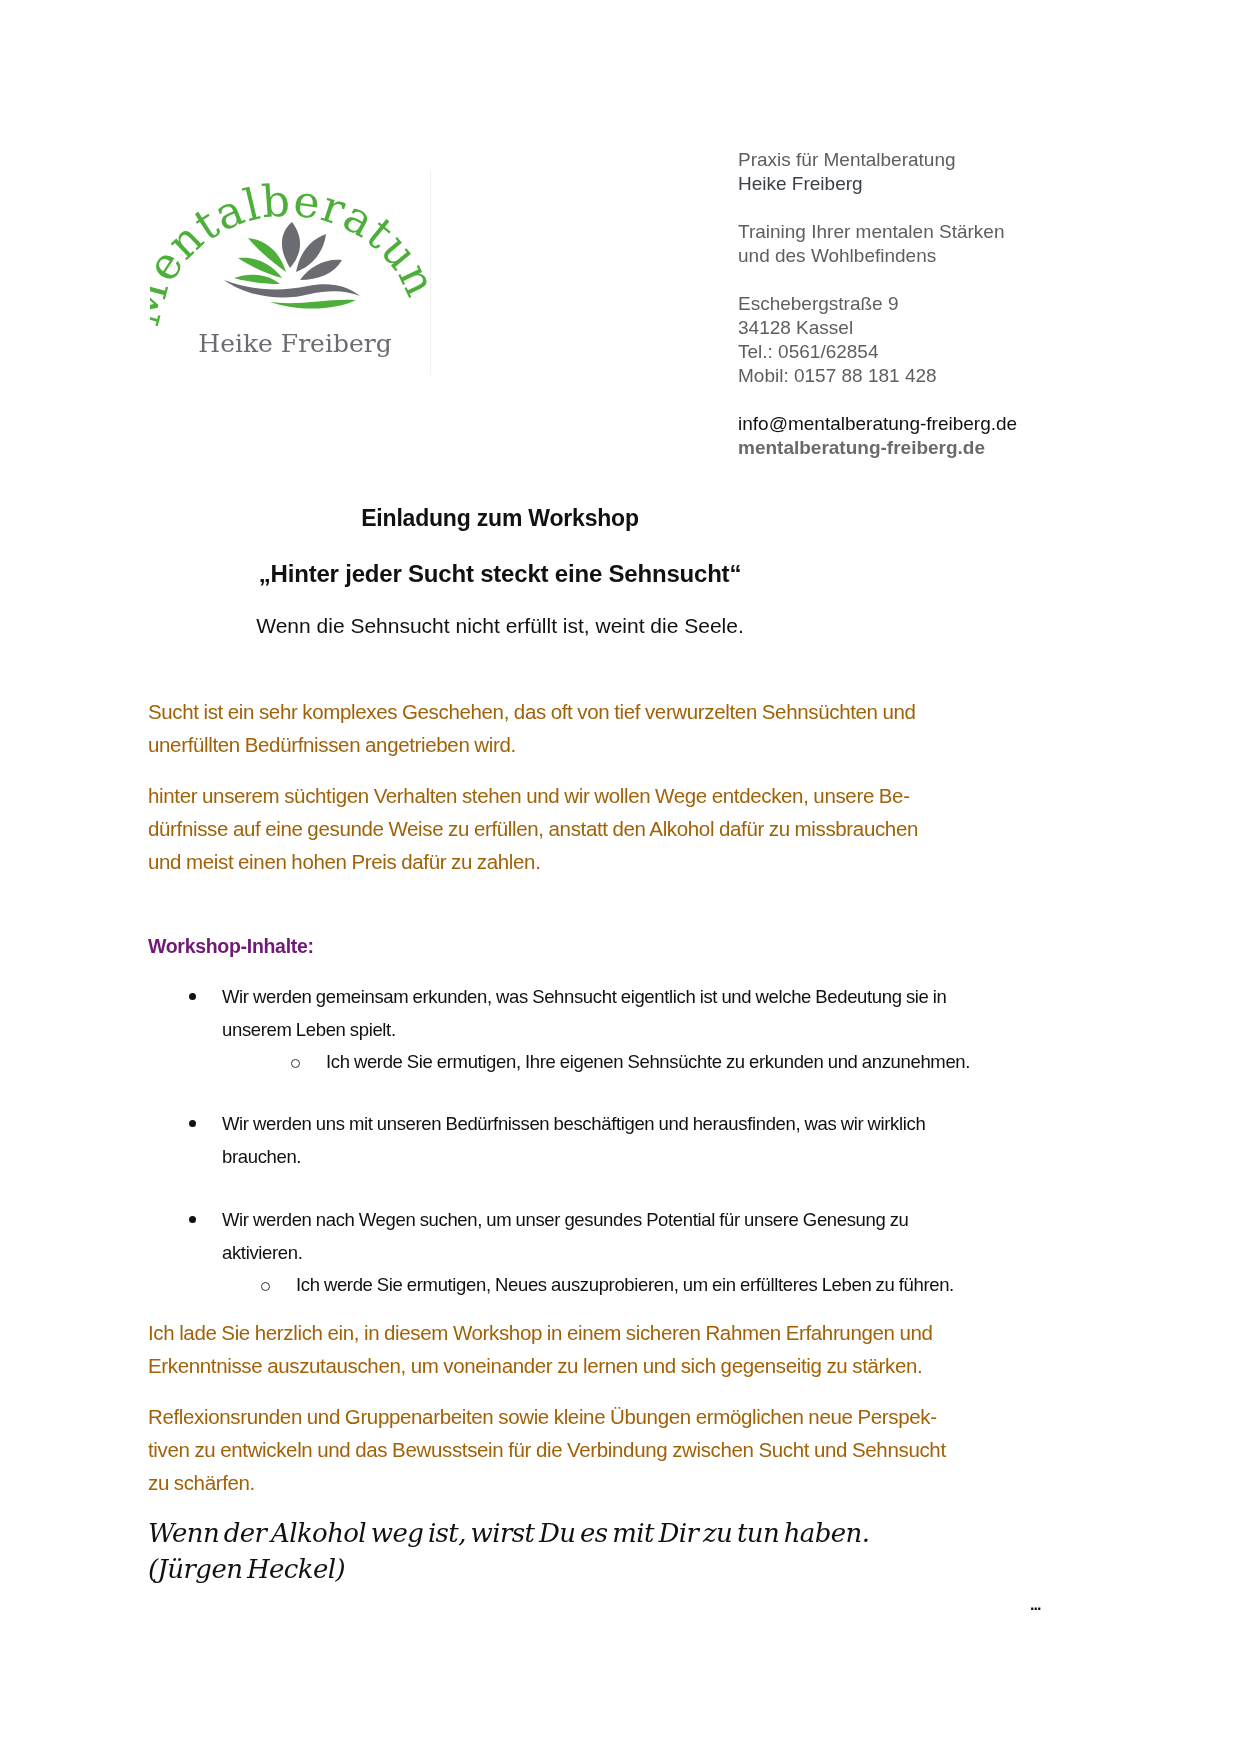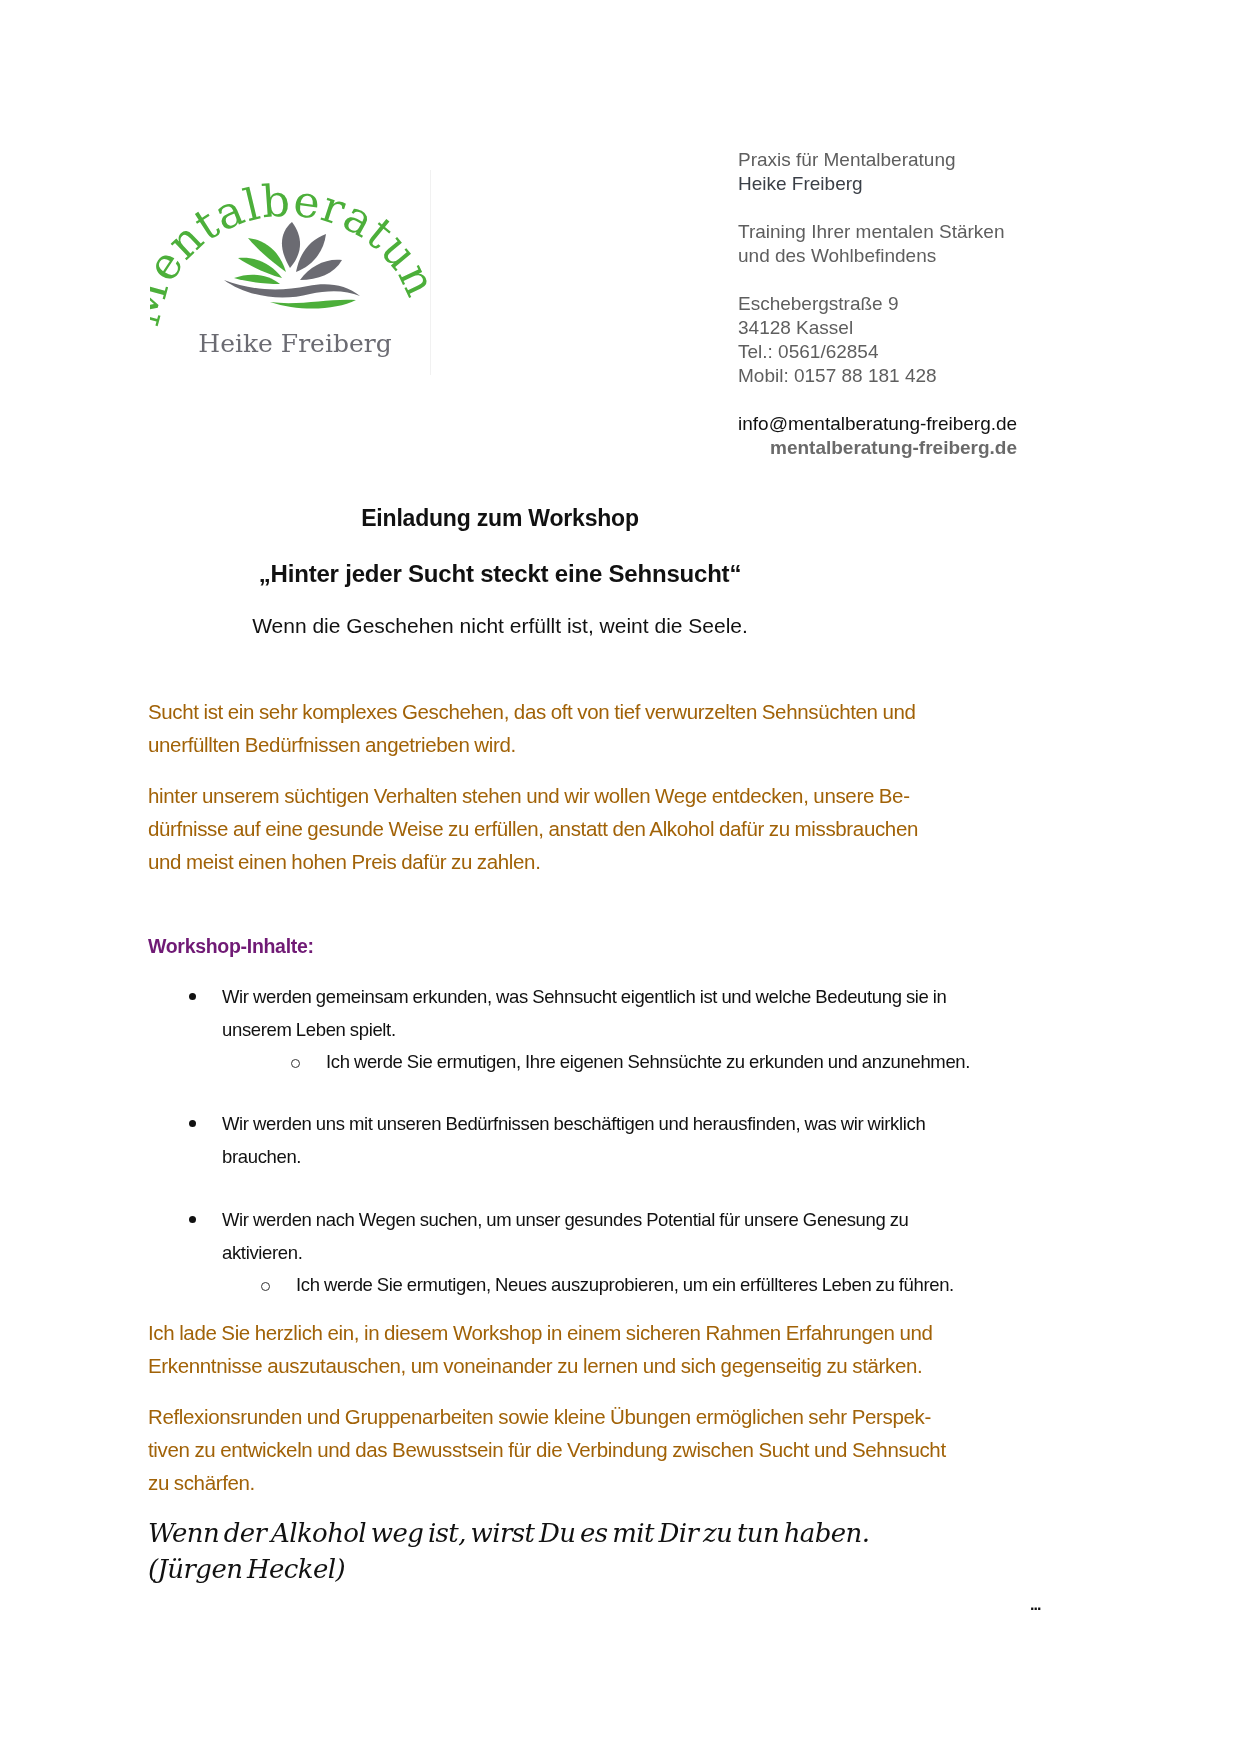--- a/index.html
+++ b/index.html
@@ -40,21 +40,21 @@
       top: 148px;
       font-family: "Liberation Sans", sans-serif;
       font-size: 19px;
       line-height: 24px;
       color: #5e5e5e;
     }
     .contact .line { display: block; white-space: nowrap; }
     .contact .line.dark { color: #3a3f47; }
     .contact .gap { height: 24px; }
     .contact .email { color: #111111; }
-    .contact .web { color: #6a6a6a; font-weight: bold; margin-left: 32px; }
+    .contact .web { color: #6a6a6a; font-weight: bold; }
 
     
     .heading {
       position: absolute;
       left: 0;
       width: 1000px;
       text-align: center;
       font-family: "Liberation Sans", sans-serif;
       color: #111111;
     }
@@ -223,21 +223,21 @@
   <span class="line">34128 Kassel</span>
   <span class="line">Tel.: 0561/62854</span>
   <span class="line">Mobil: 0157 88 181 428</span>
   <div class="gap"></div>
   <span class="line email">info@mentalberatung-freiberg.de</span>
   <span class="line web">mentalberatung-freiberg.de</span>
 </div>
 
 <div class="heading h1">Einladung zum Workshop</div>
 <div class="heading h2">„Hinter jeder Sucht steckt eine Sehnsucht“</div>
-<div class="heading subtitle">Wenn die Geschehen nicht erfüllt ist, weint die Seele.</div>
+<div class="heading subtitle">Wenn die Sehnsucht nicht erfüllt ist, weint die Seele.</div>
 
 <div class="body-text p1">
   <span class="ln">Sucht ist ein sehr komplexes Geschehen, das oft von tief verwurzelten Sehnsüchten und</span>
   <span class="ln">unerfüllten Bedürfnissen angetrieben wird.</span>
 </div>
 
 <div class="body-text p2">
   <span class="ln">hinter unserem süchtigen Verhalten stehen und wir wollen Wege entdecken, unsere Be-</span>
   <span class="ln">dürfnisse auf eine gesunde Weise zu erfüllen, anstatt den Alkohol dafür zu missbrauchen</span>
   <span class="ln">und meist einen hohen Preis dafür zu zahlen.</span>
@@ -270,21 +270,21 @@
   <span class="sub-dot"></span>
   <span>Ich werde Sie ermutigen, Neues auszuprobieren, um ein erfüllteres Leben zu führen.</span>
 </div>
 
 <div class="body-text p3">
   <span class="ln">Ich lade Sie herzlich ein, in diesem Workshop in einem sicheren Rahmen Erfahrungen und</span>
   <span class="ln">Erkenntnisse auszutauschen, um voneinander zu lernen und sich gegenseitig zu stärken.</span>
 </div>
 
 <div class="body-text p4">
-  <span class="ln">Reflexionsrunden und Gruppenarbeiten sowie kleine Übungen ermöglichen sehr Perspek-</span>
+  <span class="ln">Reflexionsrunden und Gruppenarbeiten sowie kleine Übungen ermöglichen neue Perspek-</span>
   <span class="ln">tiven zu entwickeln und das Bewusstsein für die Verbindung zwischen Sucht und Sehnsucht</span>
   <span class="ln">zu schärfen.</span>
 </div>
 
 <div class="quote">
   <span class="ln">Wenn der Alkohol weg ist, wirst Du es mit Dir zu tun haben.</span>
   <span class="ln">(Jürgen Heckel)</span>
 </div>
 
 <div class="ellipsis">...</div>

